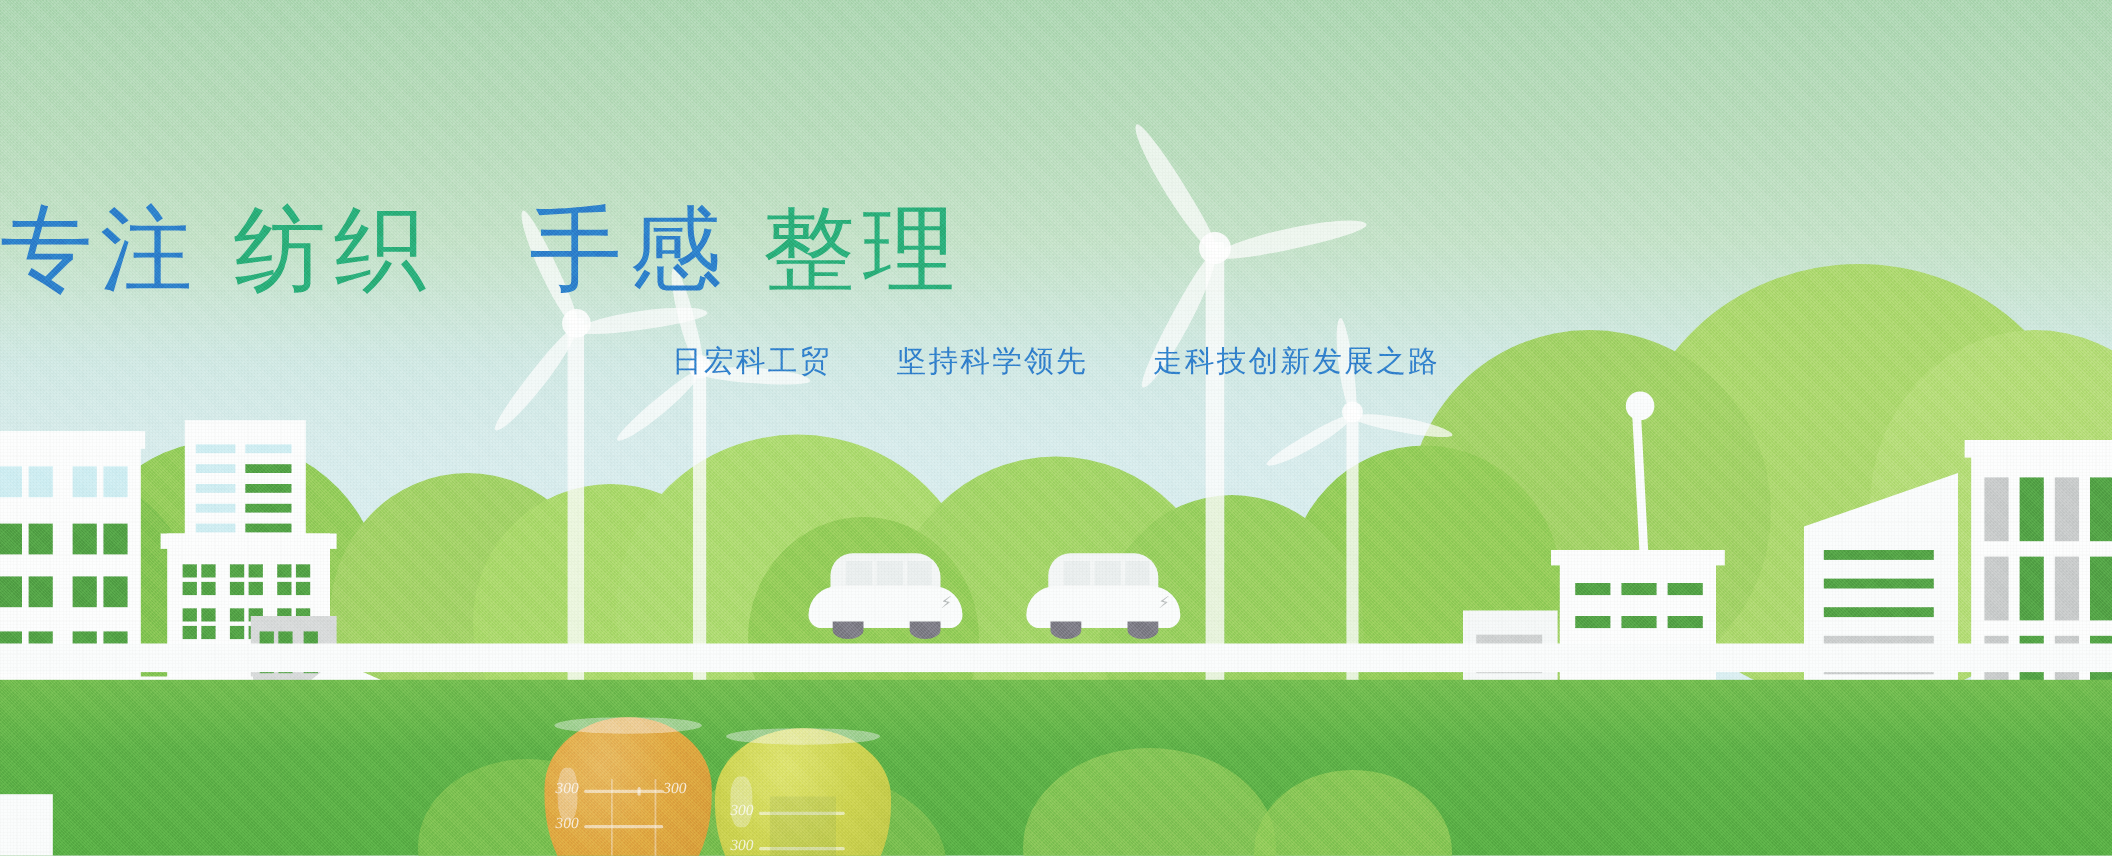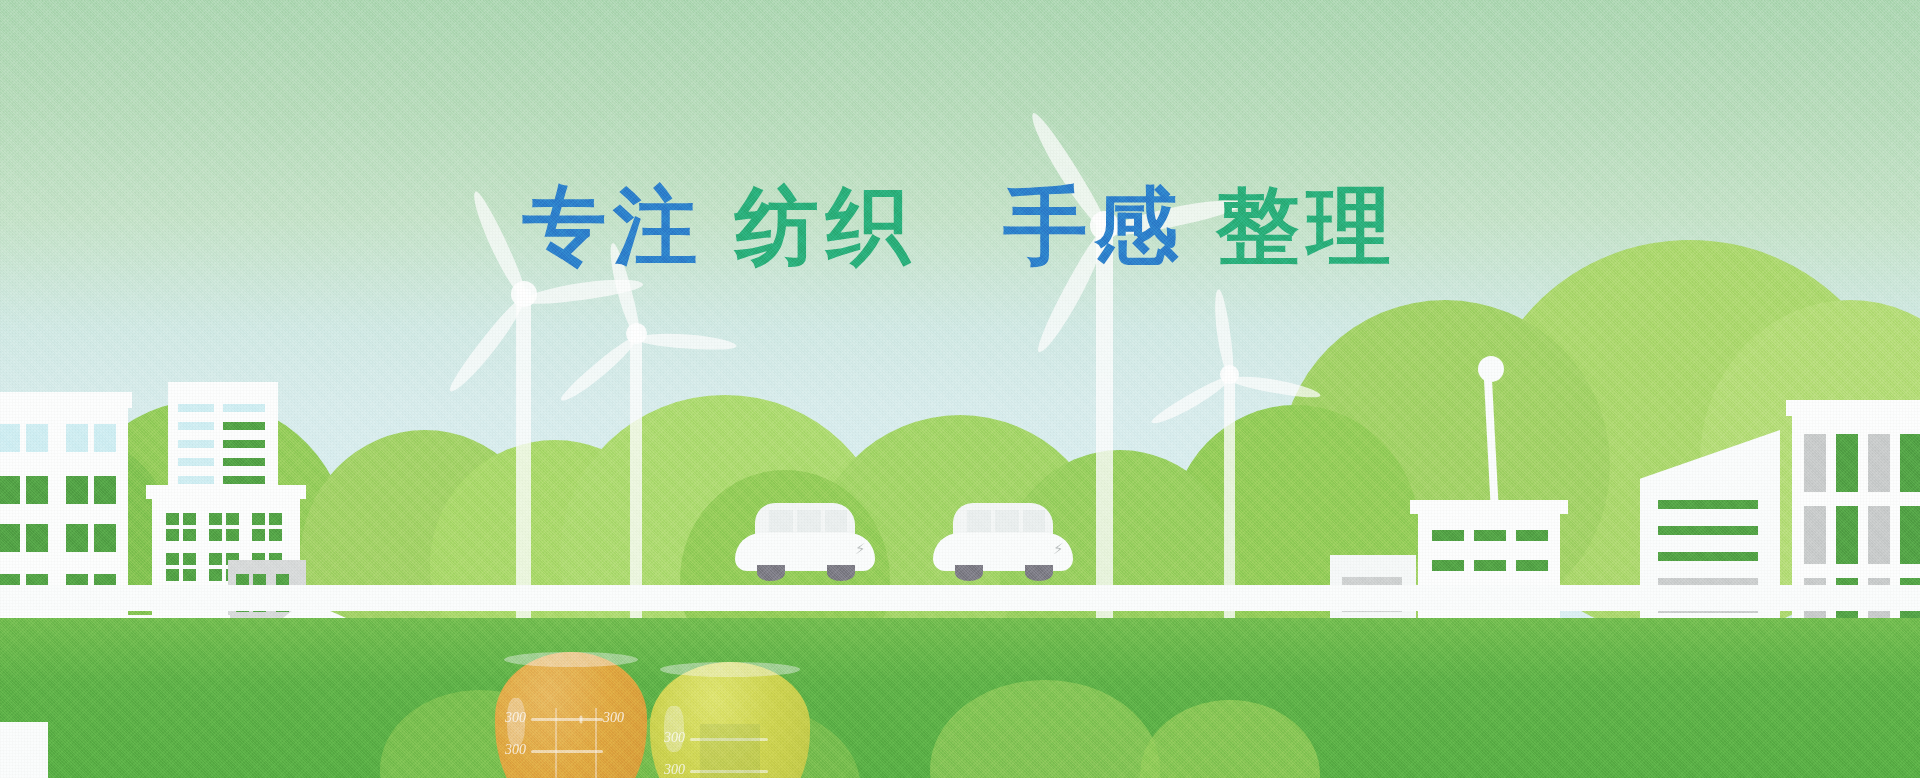--- a/index.html
+++ b/index.html
@@ -69,22 +69,22 @@
   
   .beaker{position:absolute;border-radius:50% 50% 46% 46%/38% 38% 58% 58%;}
   .beaker .lip{position:absolute;left:6%;right:6%;top:0;height:9%;border-radius:50%;background:rgba(255,255,255,.38);}
   .beaker .grad{position:absolute;height:3px;background:rgba(255,255,255,.55);border-radius:2px;}
   .beaker .num{position:absolute;font-size:14px;color:rgba(255,255,255,.8);
     font-family:"Liberation Serif",serif;font-style:italic;}
   .beaker .shine{position:absolute;background:rgba(255,255,255,.3);border-radius:40%;}
 
   
   .headline{
-    position:absolute;left:0;right:0;top:184px;text-align:center;
-    font-size:84px;font-weight:bold;letter-spacing:7px;line-height:1;
+    position:absolute;left:0;right:0;top:184px;text-align:left;
+    font-size:84px;font-weight:normal;letter-spacing:7px;line-height:1;
     white-space:nowrap;
   }
   .headline .h-blue{color:#2b79c9;}
   .headline .h-green{color:#28ab74;}
   .headline .h-gap{display:inline-block;width:26px;}
   .subtitle{
     position:absolute;left:0;right:0;top:310px;text-align:center;
     font-size:27px;color:#2d79ca;letter-spacing:2px;white-space:nowrap;
     font-weight:normal;
   }
@@ -387,16 +387,23 @@
   </div>
 
   <div class="headline">
     <span class="h-blue">专注</span>
     <span class="h-green">纺织</span>
     <span class="h-gap"></span>
     <span class="h-blue">手感</span>
     <span class="h-green">整理</span>
   </div>
 
+  <div class="subtitle">
+    <span>日宏科工贸</span>
+    <span class="s-gap"></span>
+    <span>坚持科学领先</span>
+    <span class="s-gap"></span>
+    <span>走科技创新发展之路</span>
+  </div>
 
   <div class="texture"></div>
   <div class="texture2"></div>
 </div>
 
 </body></html>

